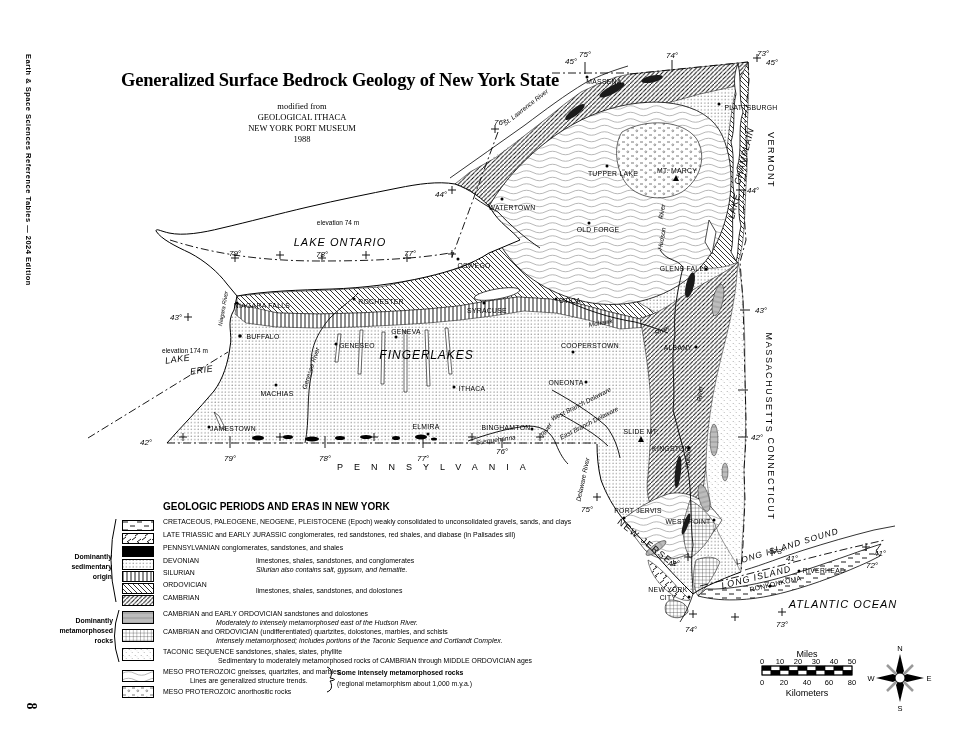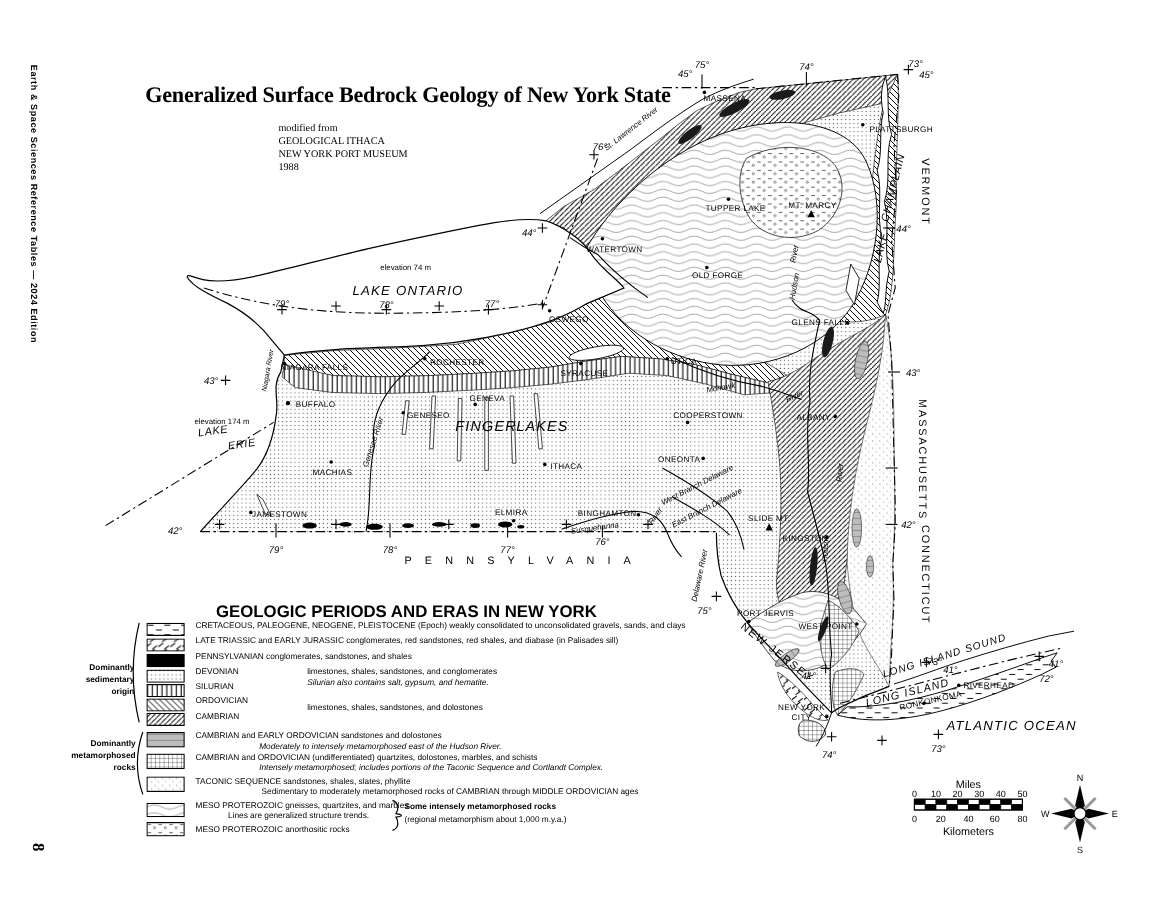--- a/index.html
+++ b/index.html
@@ -10,22 +10,22 @@
   .ct{font-size:6.8px;letter-spacing:.3px;}
   .co{font-size:8px;font-style:italic;}
   .rv{font-size:6.5px;font-style:italic;}
   .wb{font-size:11px;font-style:italic;letter-spacing:1px;}
   .wm{font-size:9px;font-style:italic;letter-spacing:.6px;}
   .st{font-size:9px;letter-spacing:1.6px;}
   .el{font-size:6.5px;}
   .sidebar-text{left:24px;top:54px;writing-mode:vertical-rl;font-weight:bold;font-size:7.5px;letter-spacing:.5px;}
   .page-num{left:27px;top:698px;transform:rotate(90deg);font-family:"Liberation Serif",serif;font-weight:bold;font-size:14px;}
   .main-title{left:97px;top:70px;font-family:"Liberation Serif",serif;font-weight:bold;font-size:18.5px;letter-spacing:-.2px;margin-left:24px;}
-  .credit{left:232px;top:101px;width:140px;font-family:"Liberation Serif",serif;font-size:8.5px;line-height:11px;}
-  .lg-head{left:180px;top:501px;font-weight:bold;font-size:14px;}
+  .credit{left:232px;top:101px;width:140px;text-align:center;font-family:"Liberation Serif",serif;font-size:8.5px;line-height:11px;}
+  .lg-head{left:163px;top:501px;font-weight:bold;font-size:10px;}
   .lg-t{font-size:6.9px;white-space:nowrap;}
   .lg-i{font-style:italic;}
   .lg-b{font-weight:bold;font-size:6.9px;white-space:nowrap;}
   .grp{font-weight:bold;font-size:6.9px;text-align:right;width:60px;line-height:10px;}
 </style>
 </head>
 <body>
 
 <svg id="map-svg" width="978" height="756" viewBox="0 0 978 756">
   <defs>

